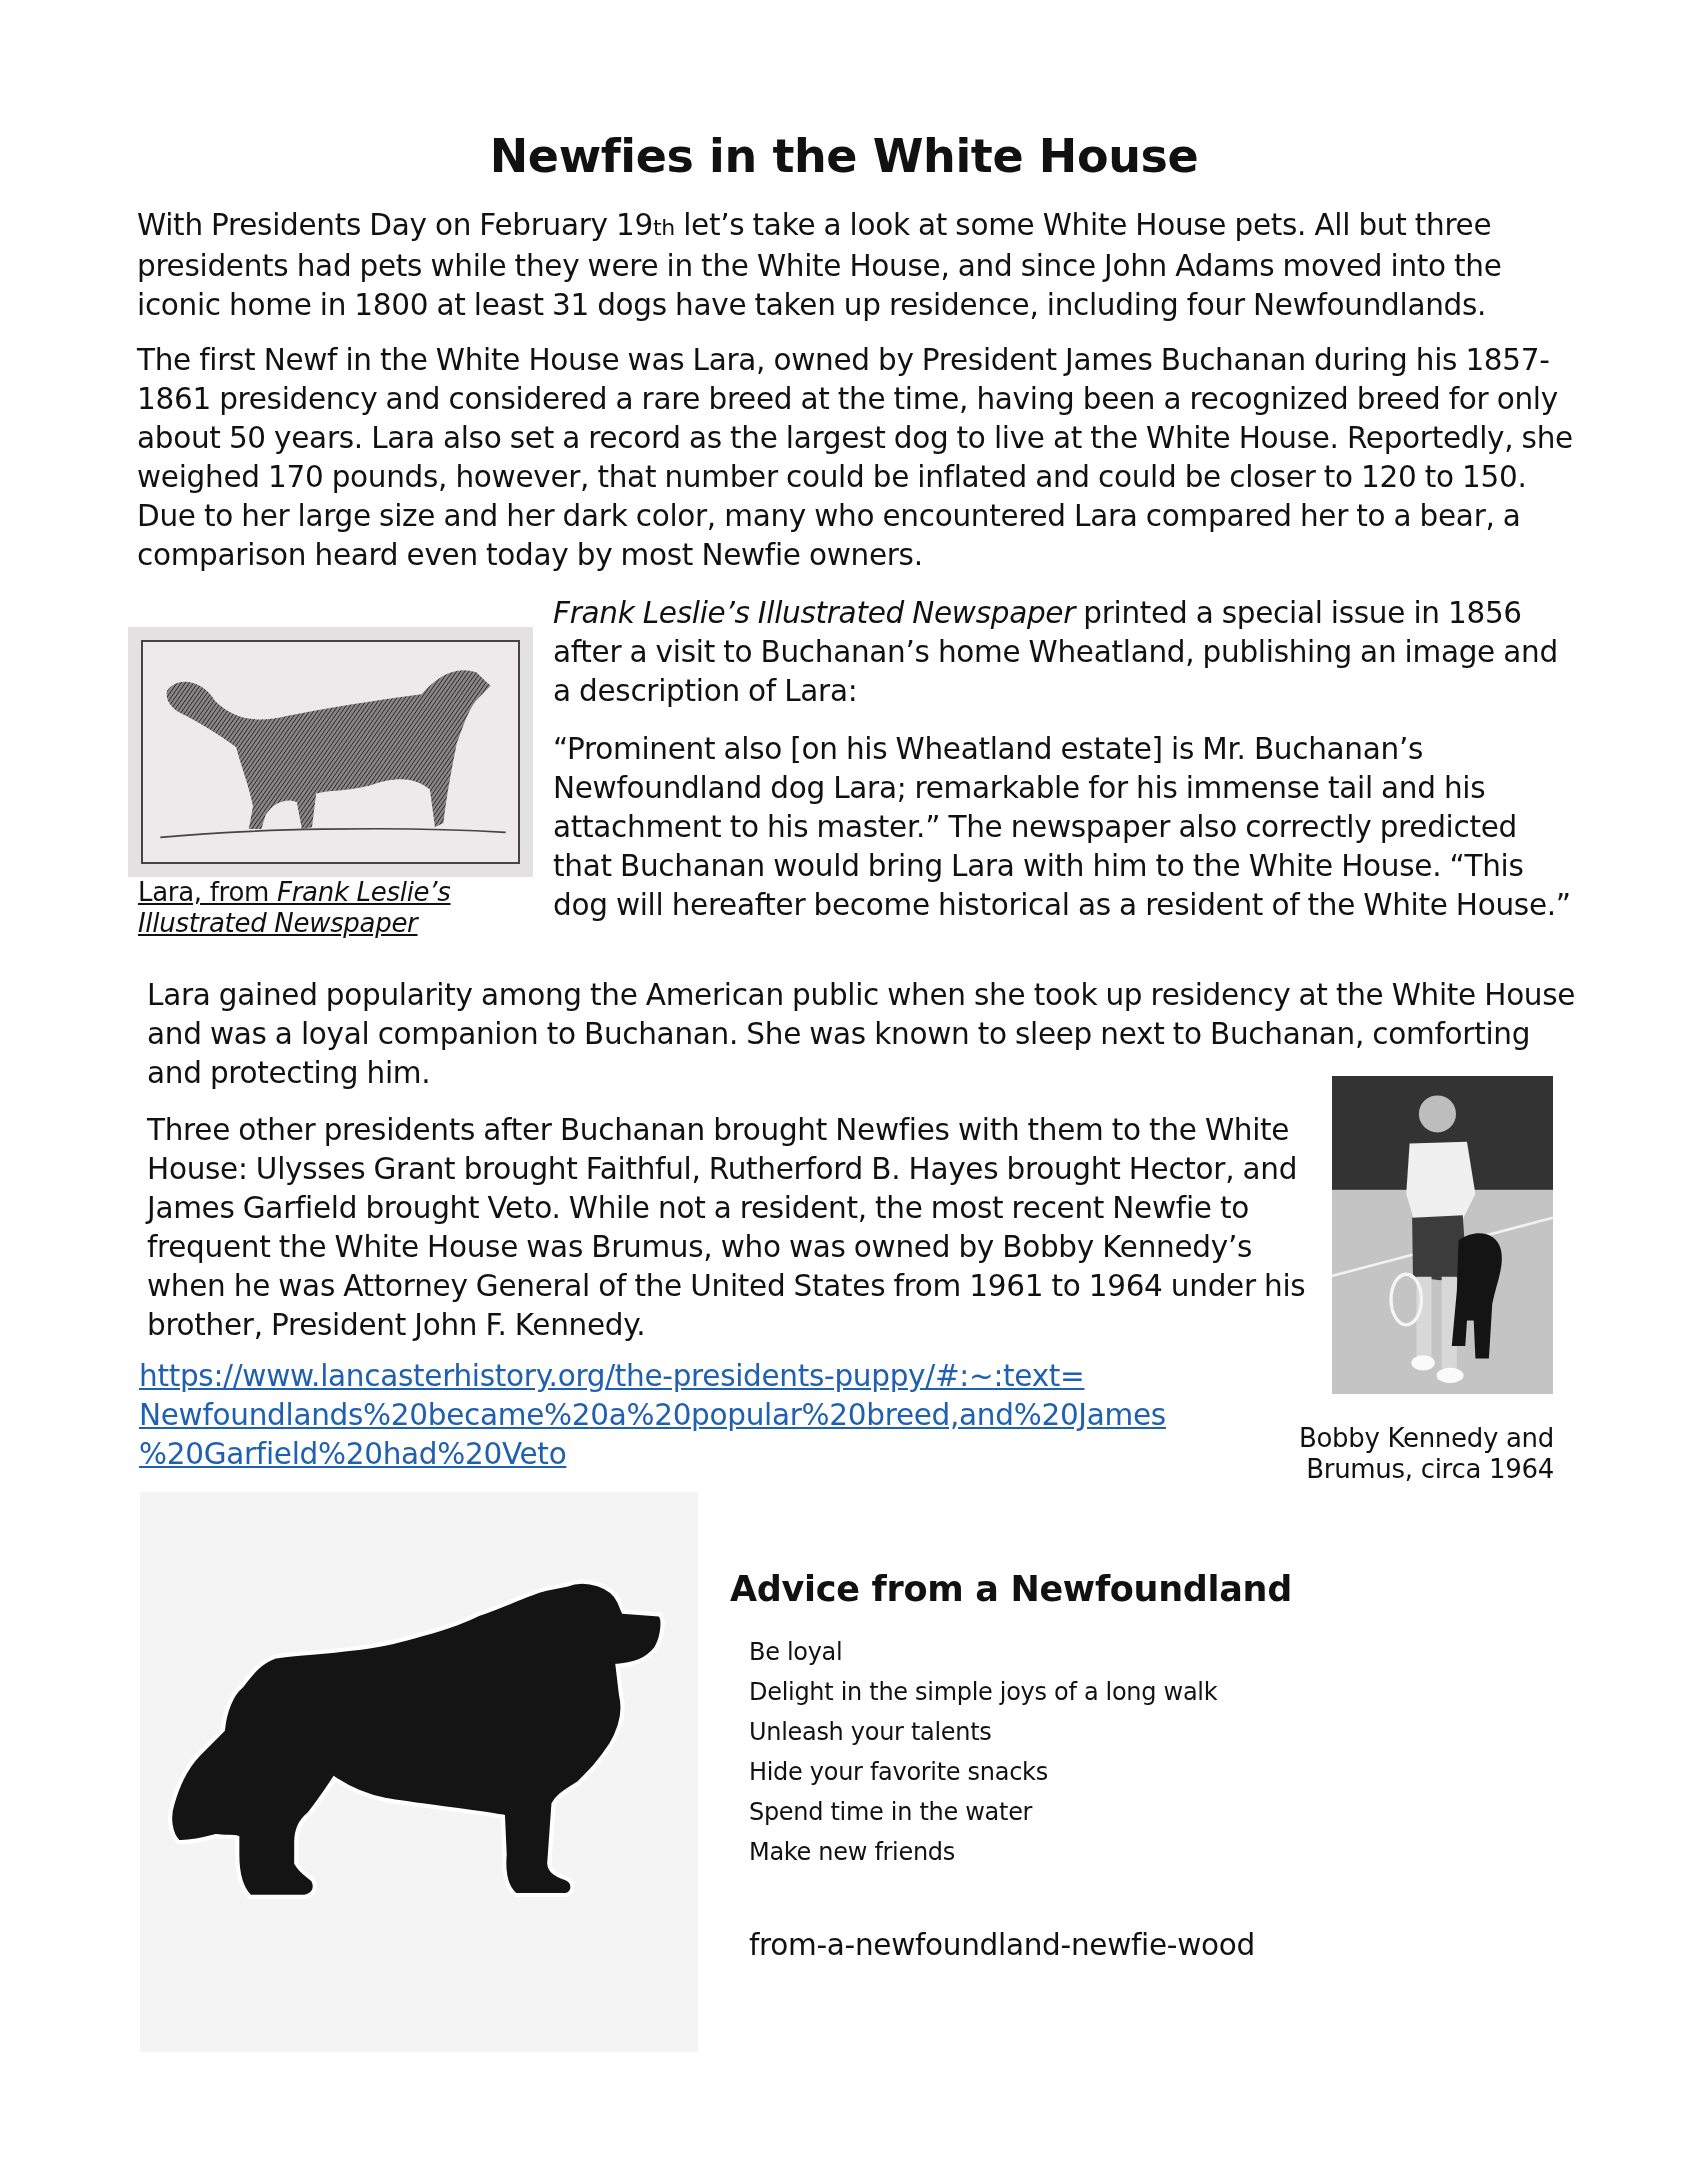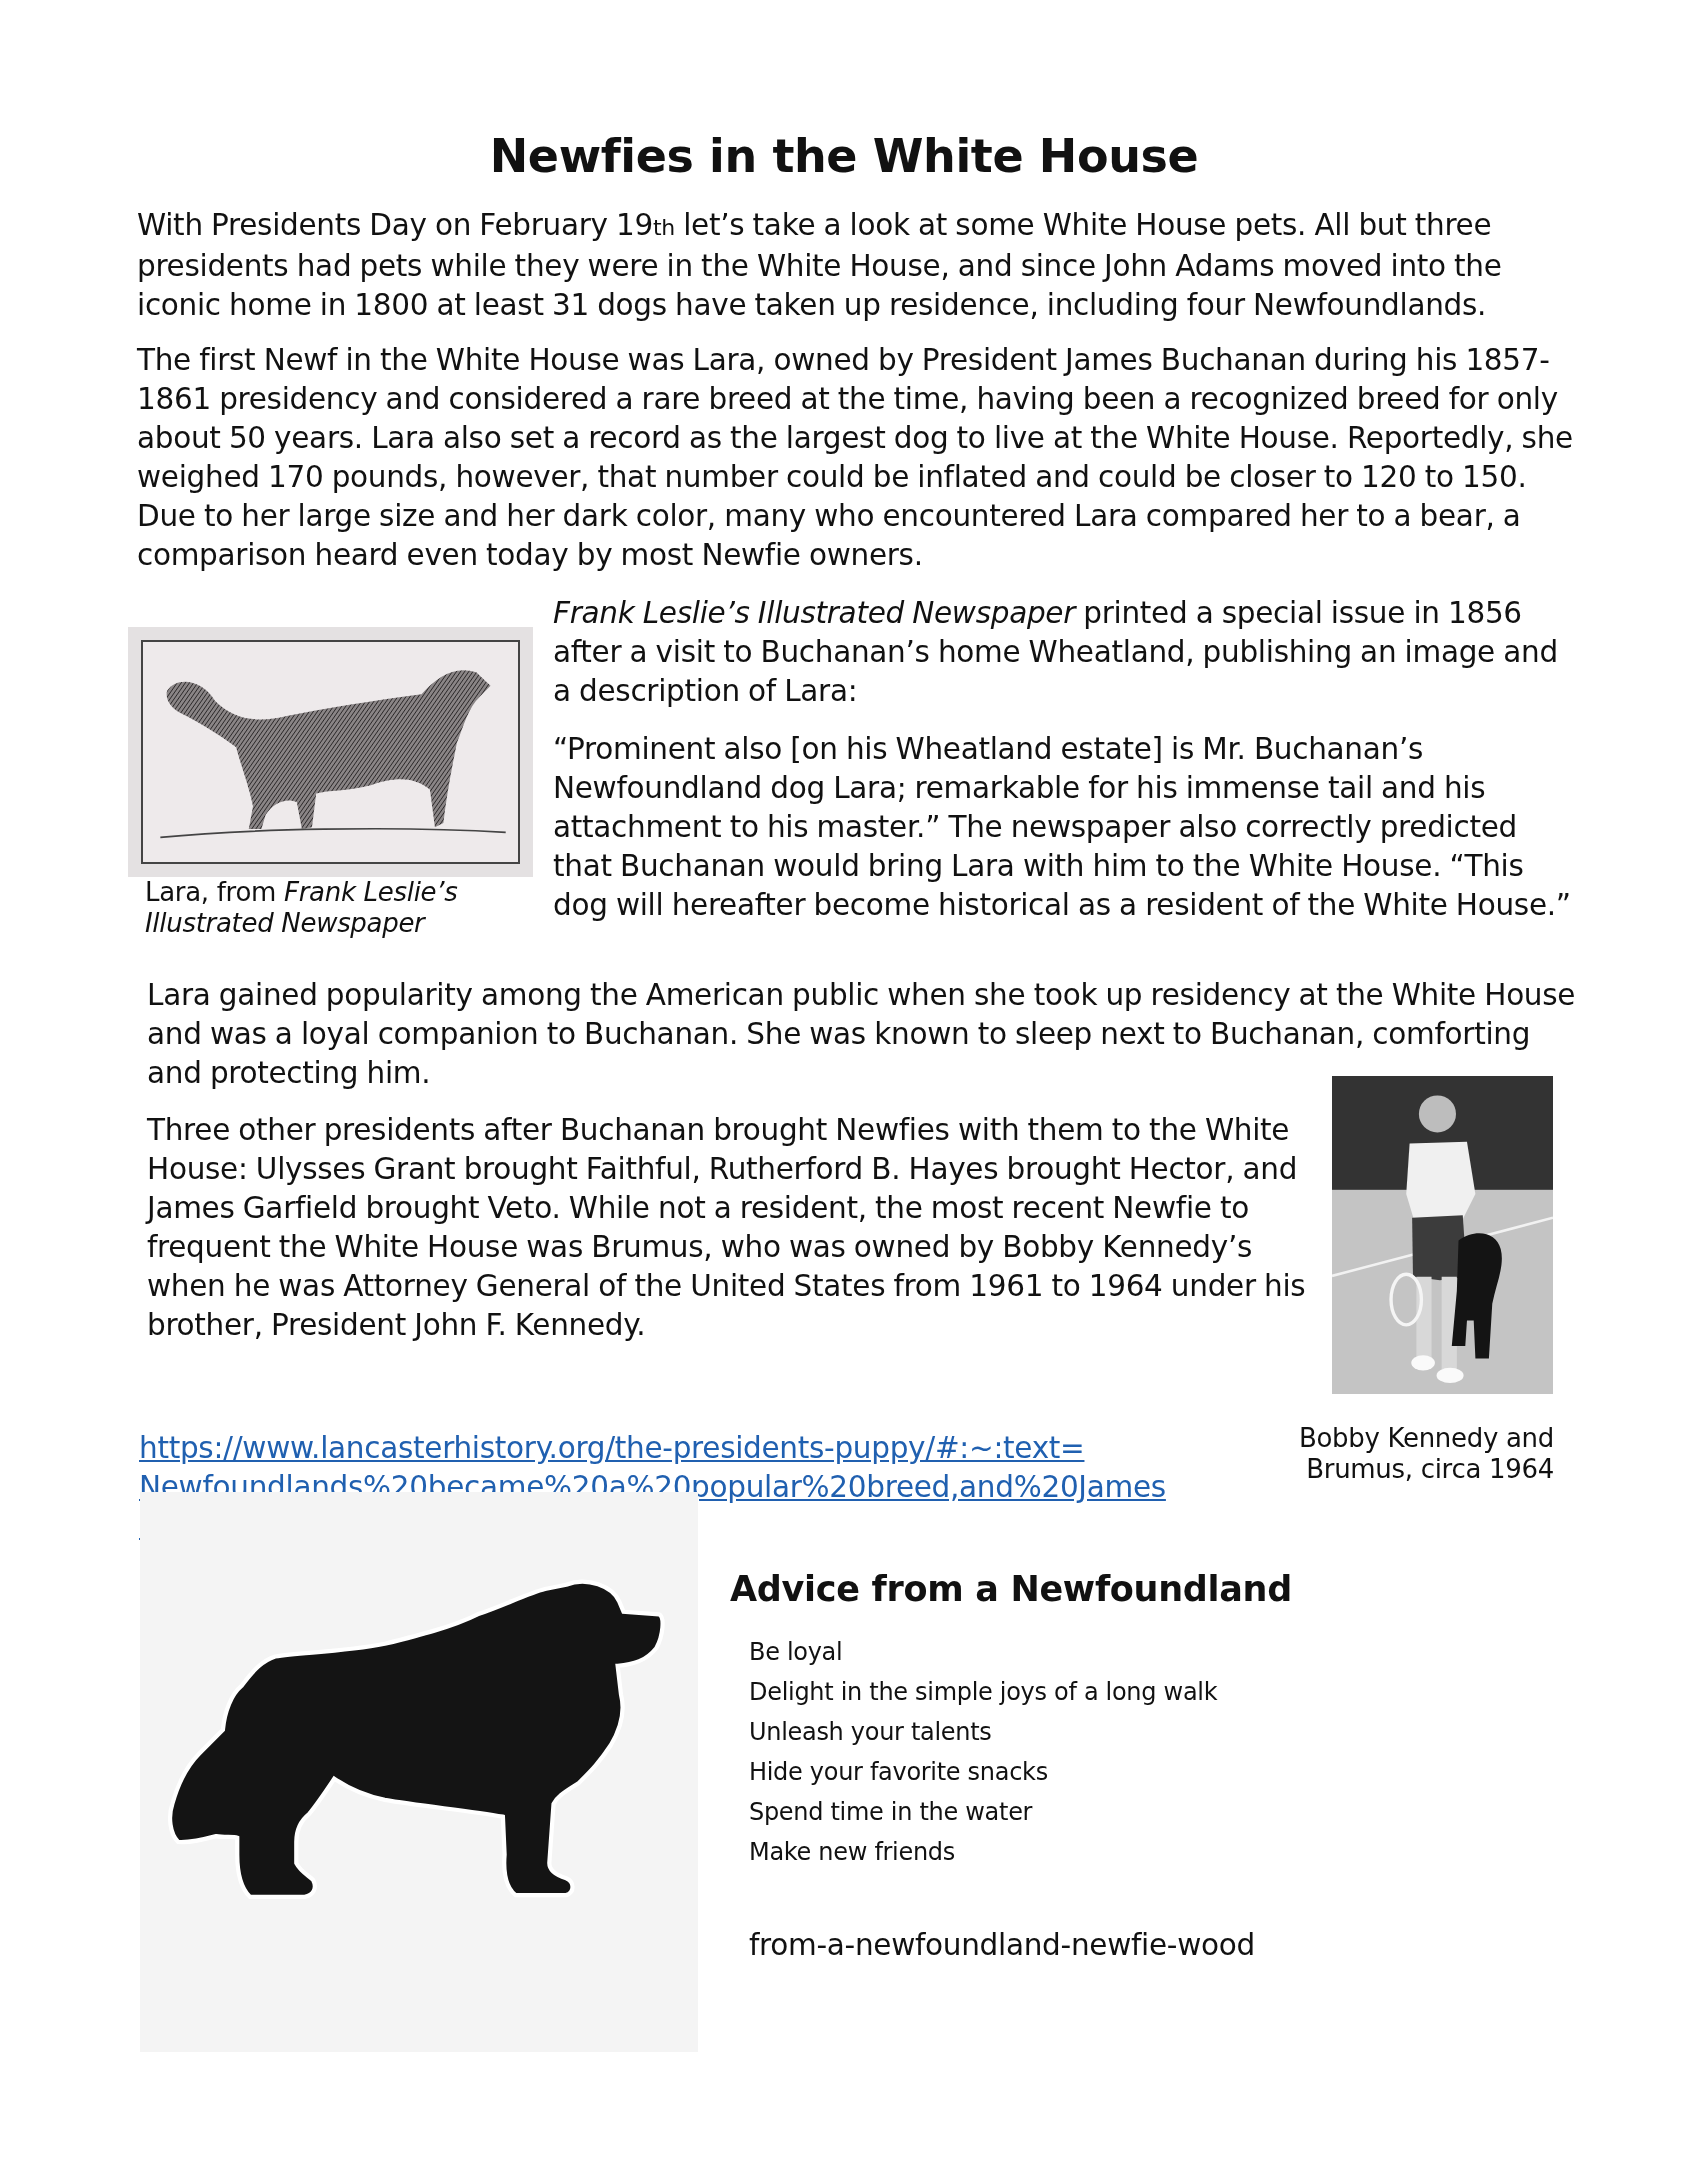--- a/index.html
+++ b/index.html
@@ -39,31 +39,31 @@
         <pattern id="hatch" width="4" height="4" patternUnits="userSpaceOnUse" patternTransform="rotate(35)">
           <rect width="4" height="4" fill="#8a8586"></rect>
           <line x1="0" y1="0" x2="0" y2="4" stroke="#2b2829" stroke-width="2"></line>
         </pattern>
       </defs>
       <path d="M28 58 C40 40 70 45 85 70 C110 95 140 95 170 88 C220 78 270 70 330 62 C350 40 370 28 395 36 L412 52 L400 64 C385 78 380 100 372 120 C366 150 360 180 356 215 L346 220 L340 175 C320 160 300 160 270 170 C240 178 220 175 205 180 L200 220 L188 222 L182 190 C170 185 155 190 145 205 L140 222 L125 222 L130 195 C125 170 115 145 110 125 C90 110 65 95 45 85 C35 80 25 70 28 58 Z" fill="url(#hatch)"></path>
       <path d="M20 232 C120 222 300 218 430 226" stroke="#444" stroke-width="2" fill="none"></path>
     </svg>
   </div>
 </div>
-<div class="blk caption" style="left:145px; top:877px; width:388px;"><span>Lara, from </span><em>Frank Leslie’s Illustrated Newspaper</em></div>
+<div class="blk caption" style="left:138px; top:877px; width:388px;text-decoration:underline;"><span>Lara, from </span><em>Frank Leslie’s Illustrated Newspaper</em></div>
 
 <p class="blk txt" style="left:545px; top:586px; width:1012px;"><em>Frank Leslie’s Illustrated Newspaper</em><span> printed a special issue in 1856 after a visit to Buchanan’s home Wheatland, publishing an image and a description of Lara:</span></p>
 
 <p class="blk txt" style="left:545px; top:722px; width:1029px;">“Prominent also [on his Wheatland estate] is Mr. Buchanan’s Newfoundland dog Lara; remarkable for his immense tail and his attachment to his master.” The newspaper also correctly predicted that Buchanan would bring Lara with him to the White House. “This dog will hereafter become historical as a resident of the White House.”</p>
 
 <p class="blk txt" style="left:139px; top:968px; width:1434px;">Lara gained popularity among the American public when she took up residency at the White House and was a loyal companion to Buchanan. She was known to sleep next to Buchanan, comforting and protecting him.</p>
 
 <p class="blk txt" style="left:139px; top:1103px; width:1168px;">Three other presidents after Buchanan brought Newfies with them to the White House: Ulysses Grant brought Faithful, Rutherford B. Hayes brought Hector, and James Garfield brought Veto. While not a resident, the most recent Newfie to frequent the White House was Brumus, who was owned by Bobby Kennedy’s when he was Attorney General of the United States from 1961 to 1964 under his brother, President John F. Kennedy.</p>
 
-<a class="blk txt link" href="#" style="left:139px; top:1429px; width:1181px;">
+<a class="blk txt link" href="#" style="left:139px; top:1357px; width:1181px;">
   <span>https://www.lancasterhistory.org/the-presidents-puppy/#:~:text=</span><br>
   <span>Newfoundlands%20became%20a%20popular%20breed,and%20James</span><br>
   <span>%20Garfield%20had%20Veto</span>
 </a>
 
 <div class="blk photo">
   <svg width="221" height="318" viewBox="0 0 262 377">
     <rect x="0" y="0" width="262" height="135" fill="#2d2d2d"></rect>
     <rect x="0" y="0" width="262" height="135" fill="#3a3a3a" opacity="0.5"></rect>
     <rect x="0" y="135" width="262" height="242" fill="#c4c4c4"></rect>

